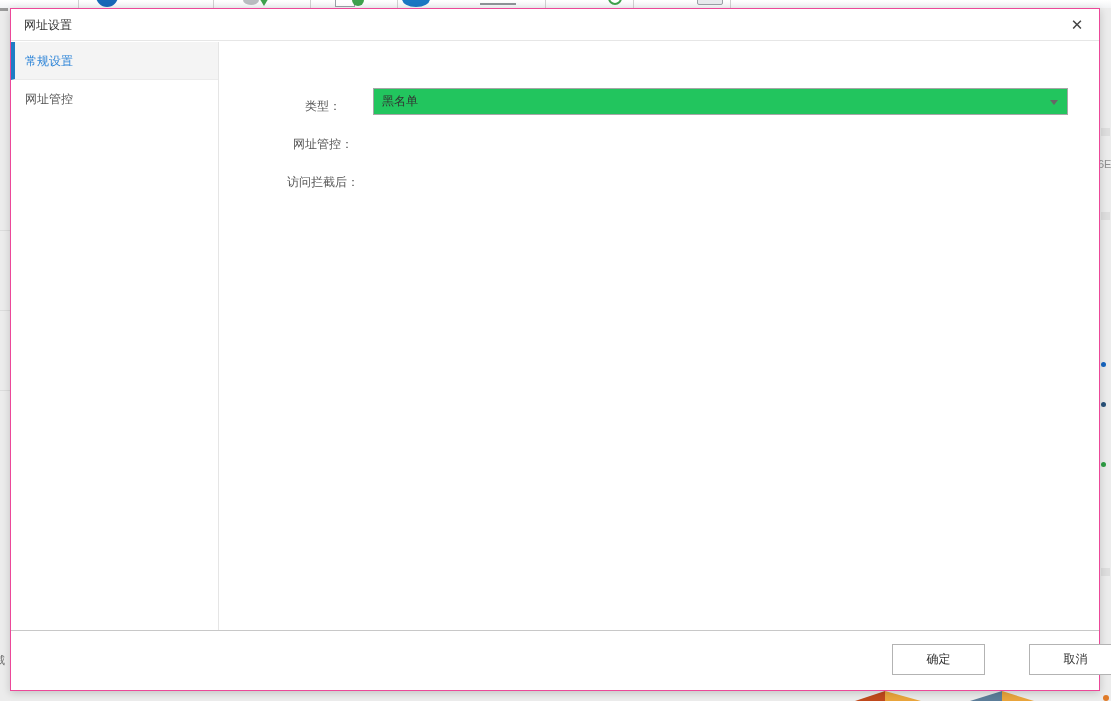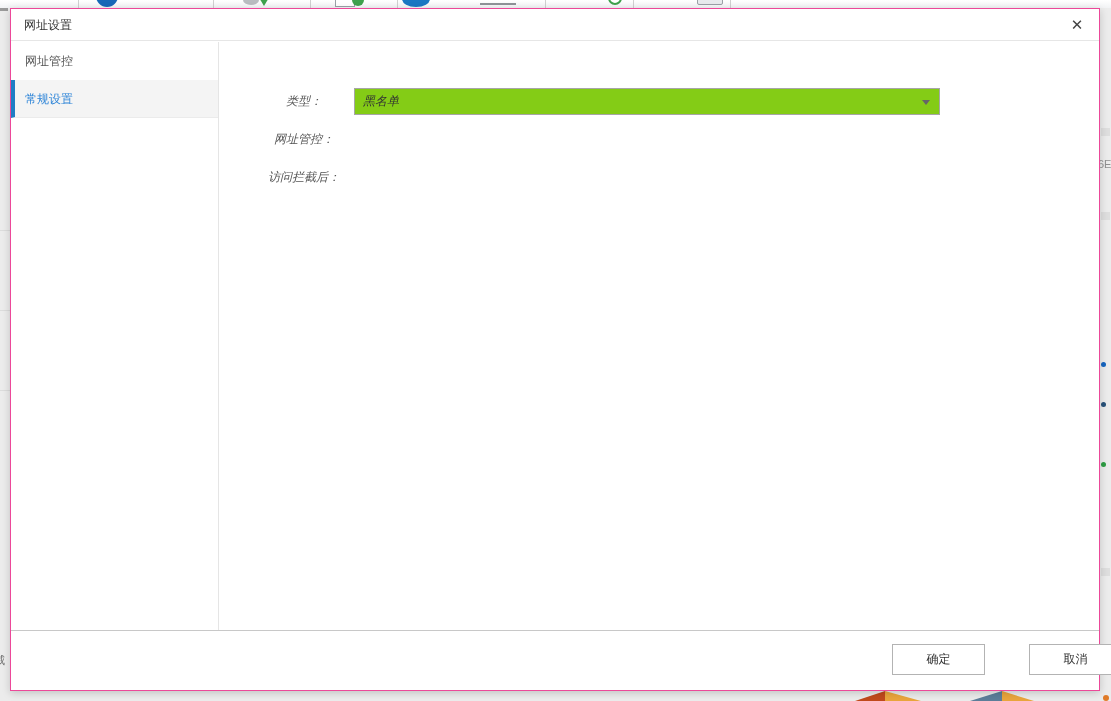--- a/index.html
+++ b/index.html
@@ -32,25 +32,25 @@
   .close-btn { position:absolute; right:11px; top:5px; width:22px; height:22px;
     font-size:15px; color:#444; text-align:center; line-height:22px; cursor:pointer; }
 
   .sidebar { position:absolute; left:0; top:33px; width:208px; height:590px;
     border-right:1px solid #e5e5e5; background:#fff; }
   .side-item { position:relative; height:38px; line-height:38px; padding-left:14px;
     font-size:12px; color:#555; cursor:pointer; }
   .side-item.selected { background:#f4f4f4; color:#3086d8;
     border-left:4px solid #1f7dc4; padding-left:10px; border-bottom:1px solid #ebebeb; }
 
-  .form-row { position:absolute; left:248px; height:27px; display:flex; align-items:center;font-style:italic; }
+  .form-row { position:absolute; left:267px; height:27px; display:flex; align-items:flex-end; }
   .row-1 { top:79px; } .row-2 { top:117px; } .row-3 { top:155px; }
   .form-label { width:90px; text-align:center; font-size:12px; color:#555; flex:none; }
-  .combo { position:relative; width:586px; height:27px; margin-left:5px;
-    border:1px solid #a6a6a6; background:#84cc16; font-size:12px; color:#333;
+  .combo { position:relative; width:695px; height:27px; margin-left:5px;
+    border:1px solid #a6a6a6; background:#22c55e; font-size:12px; color:#333;
     line-height:25px; padding-left:8px; cursor:pointer; }
   .combo-arrow { position:absolute; right:9px; top:11px; width:0; height:0;
     border-left:4px solid transparent; border-right:4px solid transparent;
     border-top:5px solid #666; }
 
   .footer { position:absolute; left:0; right:0; bottom:0; height:60px;
     border-top:1px solid #c8c8c8; background:#fff; }
   .btn { position:absolute; top:13px; width:93px; height:31px; background:#fff;
     border:1px solid #b3b3b3; font-size:12px; color:#333; text-align:center;
     line-height:29px; cursor:pointer;font-family:Liberation Serif, serif; }
@@ -107,25 +107,25 @@
   </div>
 
   <div class="dialog">
 
     <div class="titlebar">
       <span class="title">网址设置</span>
       <span class="close-btn">✕</span>
     </div>
 
     <div class="sidebar">
+      <div class="side-item selected">
+        <span>常规设置</span>
+      </div>
       <div class="side-item">
         <span>网址管控</span>
-      </div>
-      <div class="side-item selected">
-        <span>常规设置</span>
       </div>
     </div>
 
     <div class="form-row row-1">
       <span class="form-label">类型：</span>
       <div class="combo">
         <span>黑名单</span>
         <span class="combo-arrow"></span>
       </div>
     </div>

